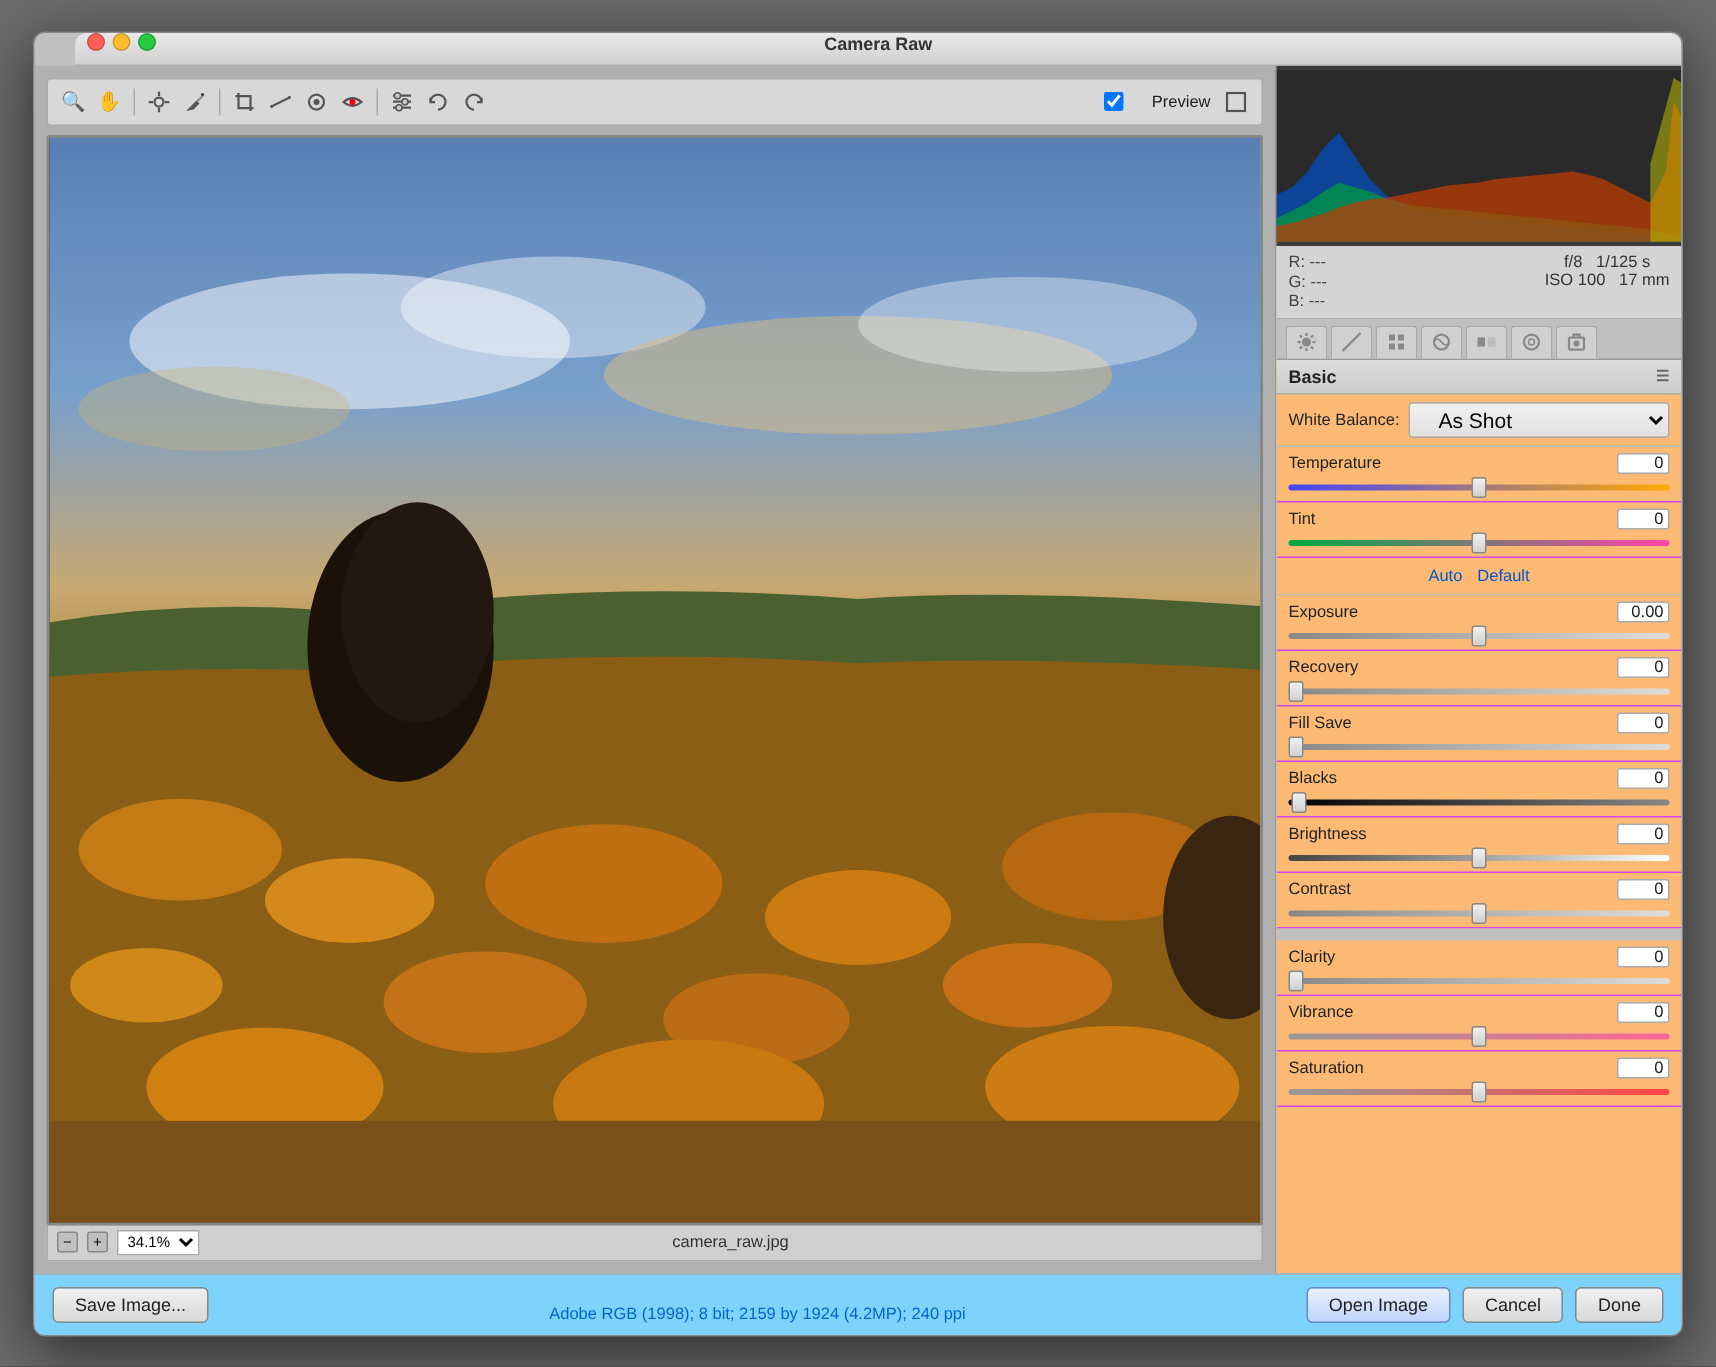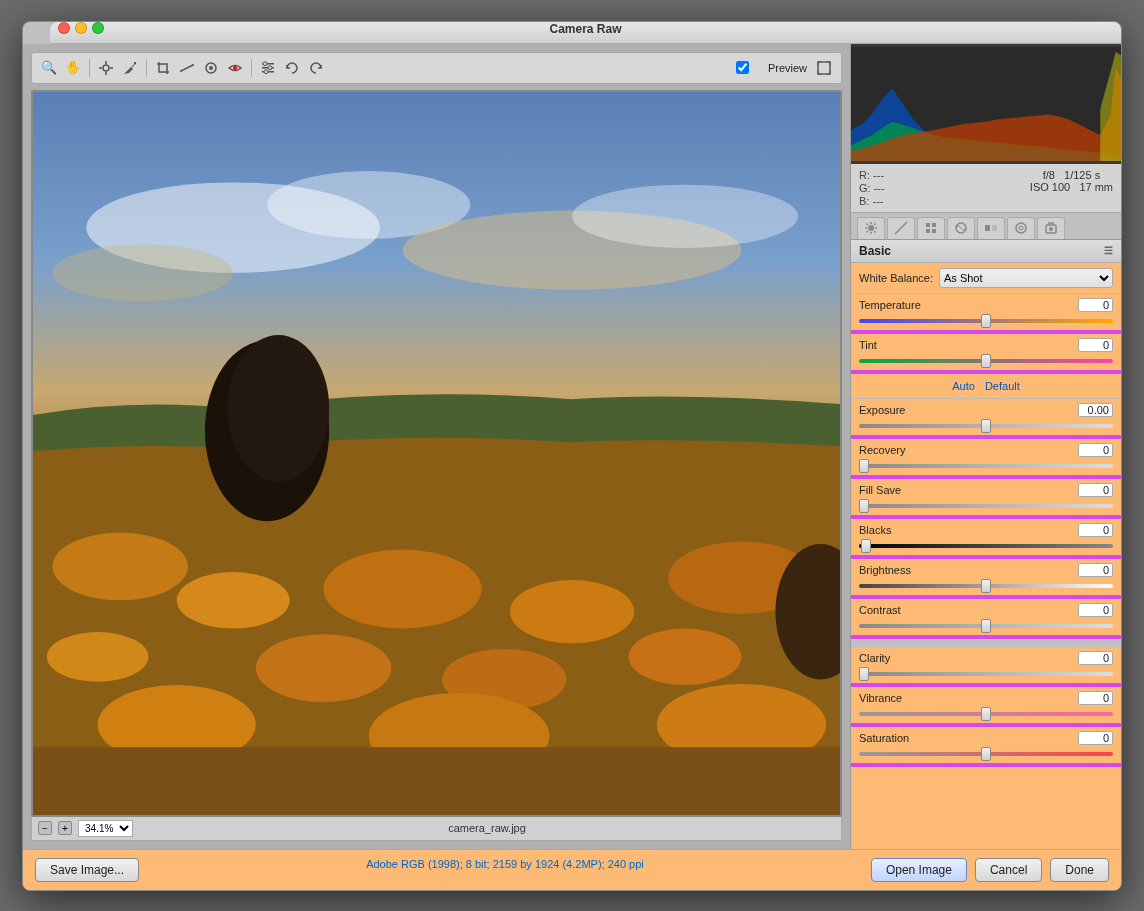--- a/index.html
+++ b/index.html
@@ -259,33 +259,33 @@
       border-bottom: 1px solid #bbb;
       gap: 6px;
     }
     .wb-label {
       font-size: 11px;
       color: #222;
       white-space: nowrap;
     }
     .wb-select {
       flex: 1;
-      font-size: 11px;
+      font-size: 14px;
       border: 1px solid #aaa;
       background: linear-gradient(to bottom, #f0f0f0, #e0e0e0);
-      padding: 2px 0;
+      padding: 2px 15px;
       border-radius: 3px;
       cursor: pointer;
       appearance: auto;
     }
 
     
     .slider-row {
       padding: 4px 8px 2px;
-      border-bottom: 4px solid #d946ef;
+      border-bottom: 1px solid #d946ef;
     }
     .slider-header {
       display: flex;
       justify-content: space-between;
       align-items: center;
       margin-bottom: 2px;
     }
     .slider-label {
       font-size: 11px;
       color: #222;
@@ -365,25 +365,25 @@
       font-size: 11px;
       color: #0055cc;
       cursor: pointer;
       text-decoration: none;
       background: none;
       border: none;
     }
 
     
     .bottom-bar {
-      background: #fdba74;
+      background: #7dd3fc;
       border-top: 1px solid #aaa;
       padding: 8px 12px;
       display: flex;
-      align-items: flex-start;
+      align-items: flex-end;
       gap: 8px;
     }
     .bottom-status {
       flex: 1;
       text-align: center;
       font-size: 11px;
       color: #0066cc;
     }
     .bottom-btn {
       padding: 4px 14px;

